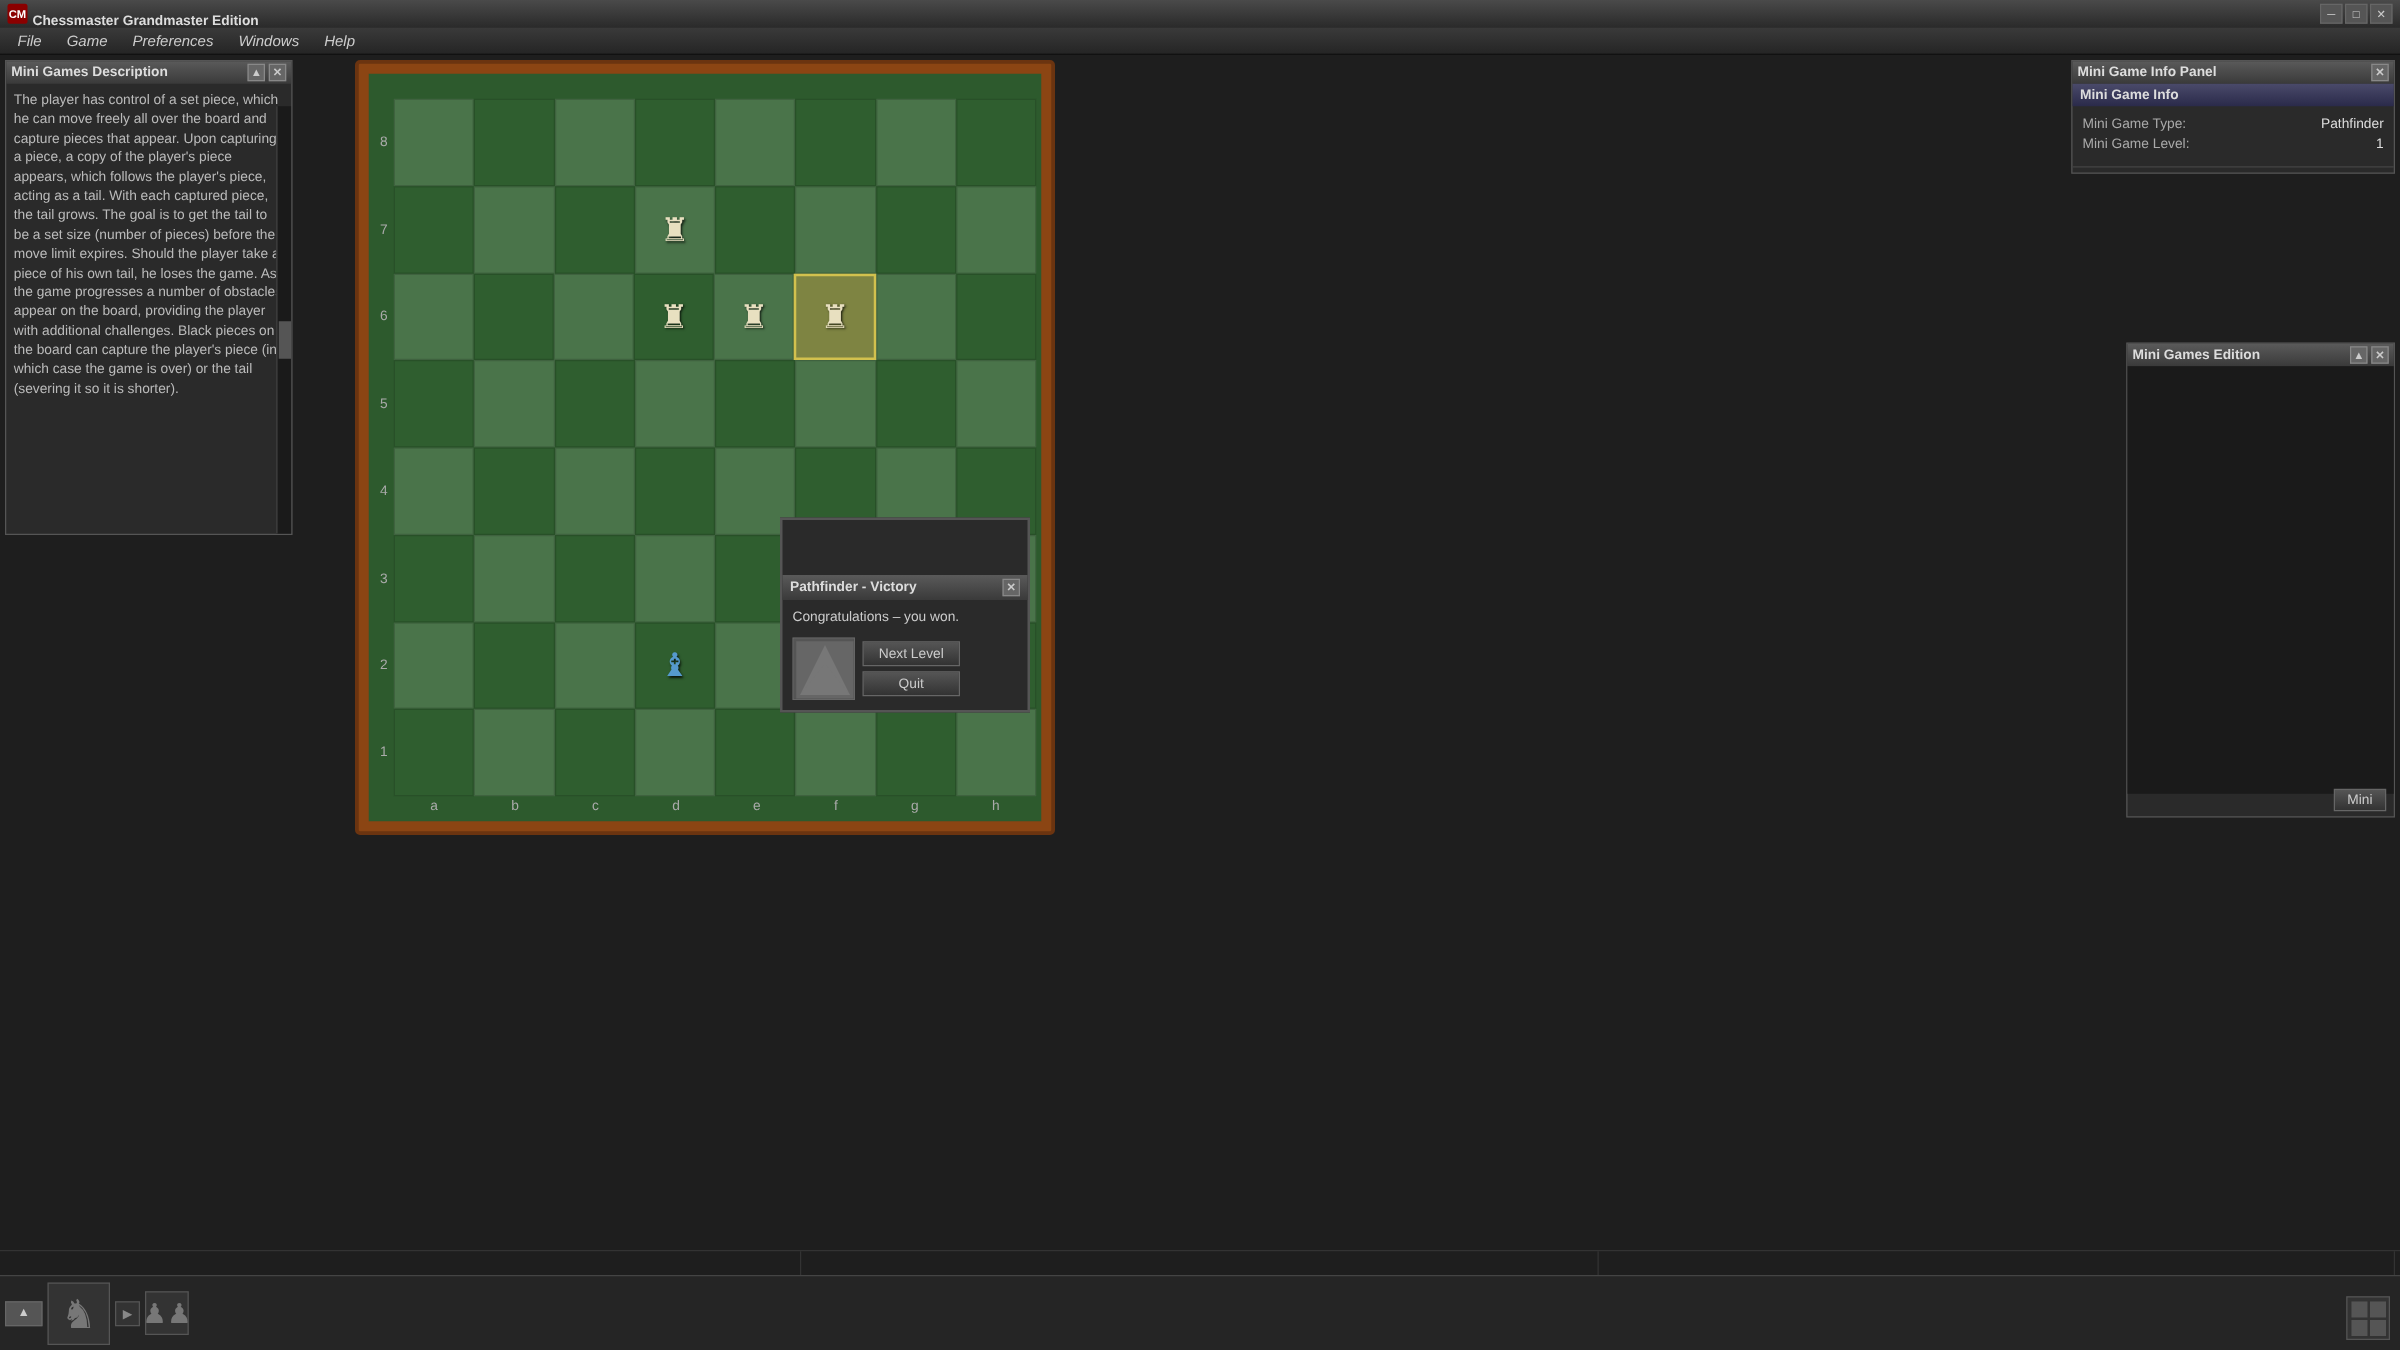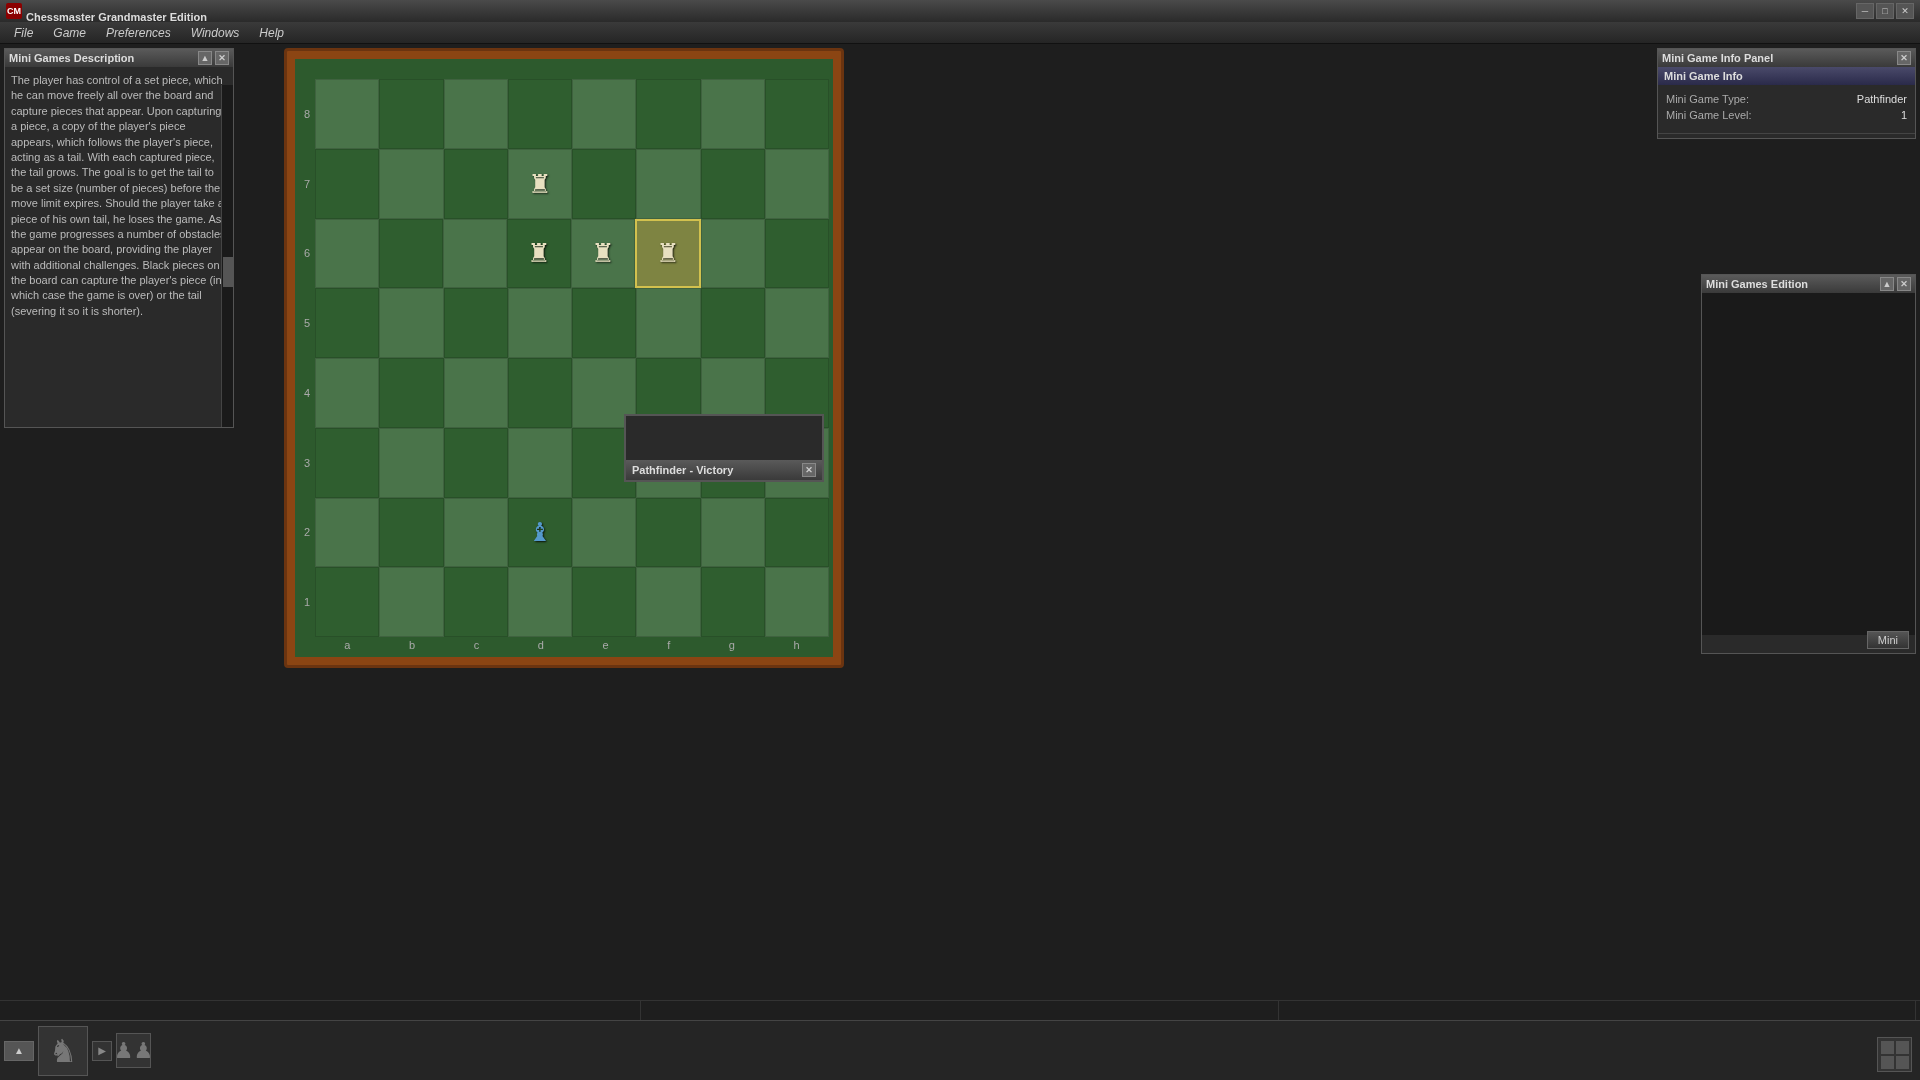--- a/index.html
+++ b/index.html
@@ -723,20 +723,38 @@
     </div>
     <div class="panel-content" style="height:calc(100% - 36px); background:#1a1a1a;"></div>
     <div class="tutorial-next-btn">Mini</div>
   </div>
 
   <div id="victory-dialog">
     <div class="dialog-title">
       <span>Pathfinder - Victory</span>
       <div class="panel-close-btn">✕</div>
     </div>
+    <div class="dialog-content">
+      <div class="congrats-text">Congratulations – you won.</div>
+      <div class="dialog-buttons">
+        <div class="dialog-thumbnail">
+          
+          <svg width="50" height="50">
+            <rect width="50" height="50" fill="#555"></rect>
+            <rect x="2" y="2" width="46" height="46" fill="#666"></rect>
+            <polygon points="5,45 25,5 45,45" fill="#888" opacity="0.5"></polygon>
+            <polygon points="5,45 25,20 45,45" fill="#777" opacity="0.4"></polygon>
+          </svg>
+        </div>
+        <div style="display:flex; flex-direction:column; gap:4px;">
+          <div class="dlg-btn">Next Level</div>
+          <div class="dlg-btn">Quit</div>
+        </div>
+      </div>
+    </div>
   </div>
 
   <div id="statusbar">
     <div class="status-segment"></div>
     <div class="status-segment"></div>
     <div class="status-segment"></div>
   </div>
 
   <div id="bottom-bar">
     <div style="display:flex; flex-direction:column; align-items:center; gap:2px;">

